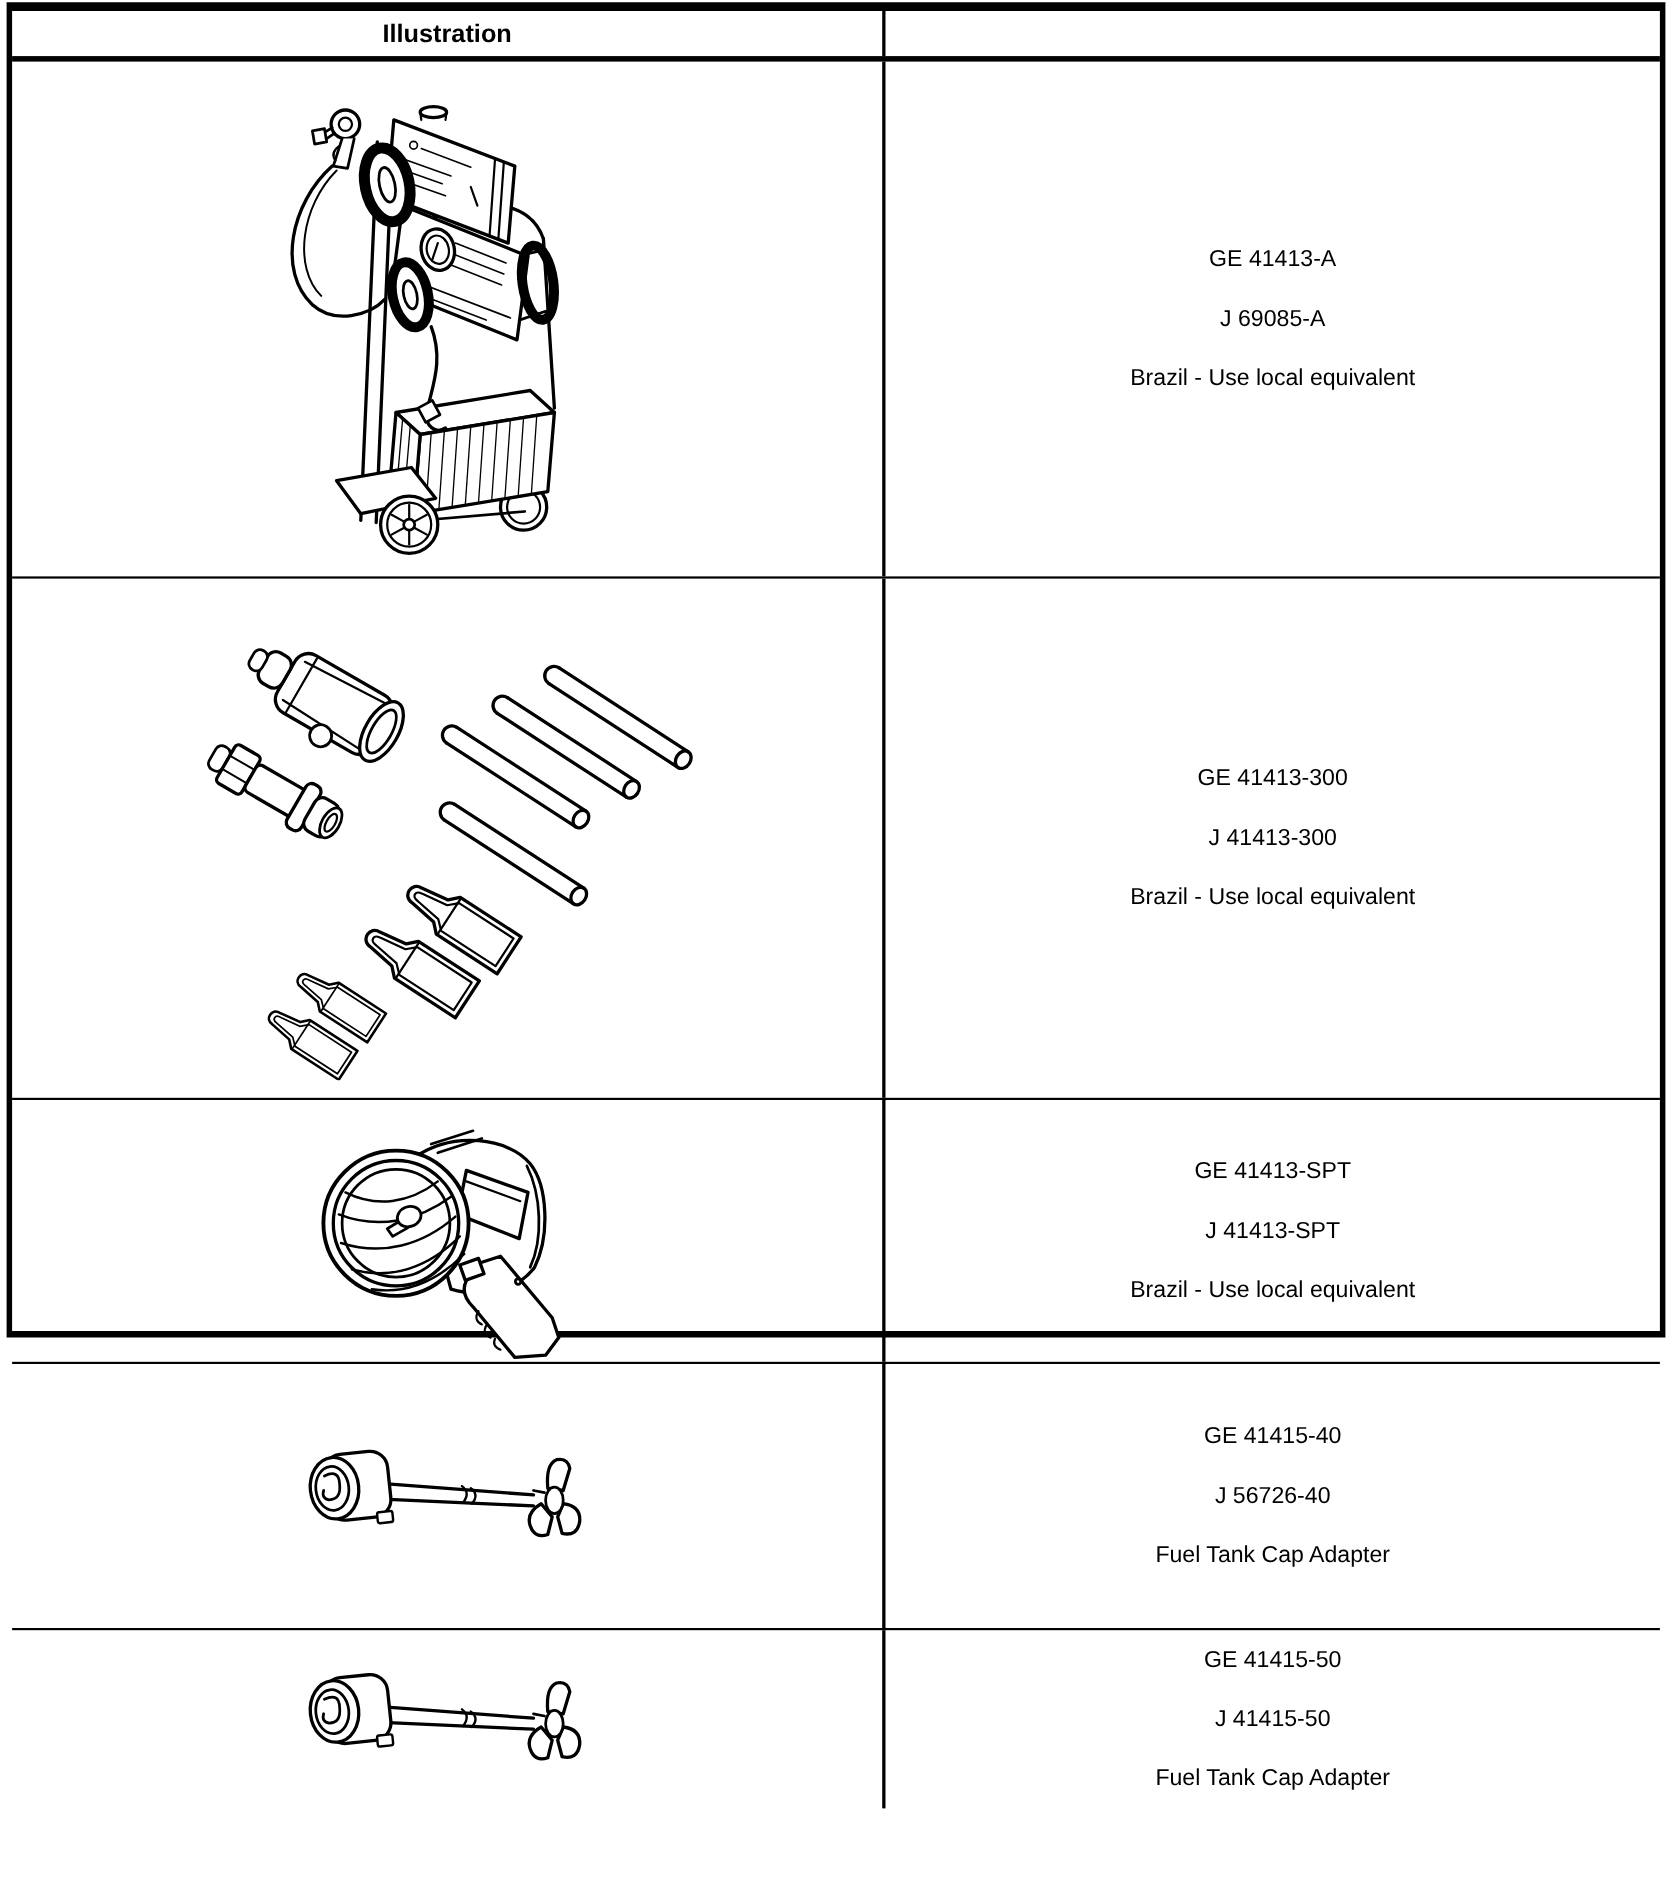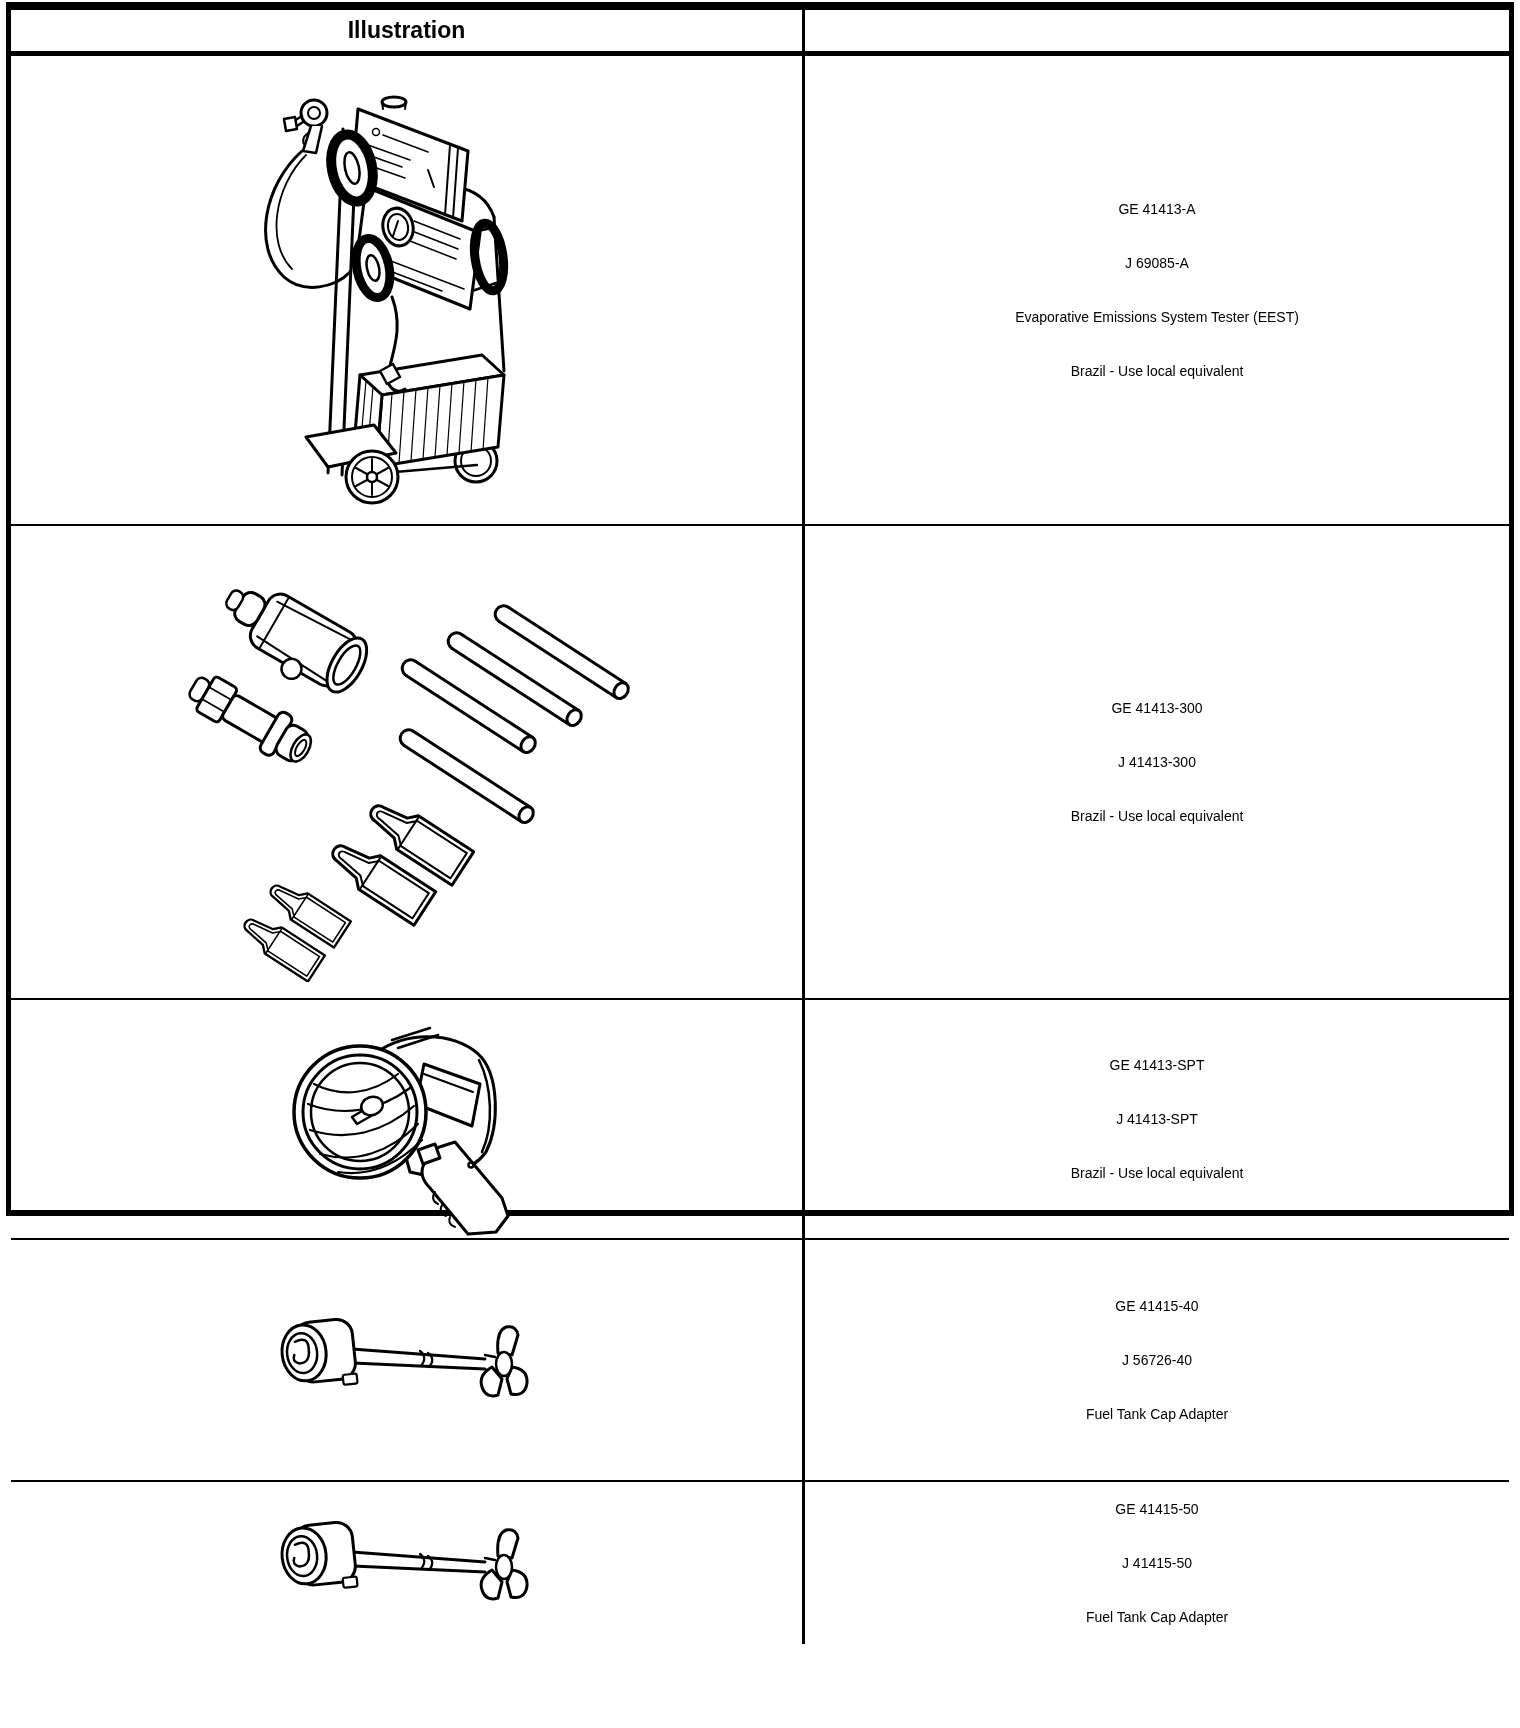--- a/index.html
+++ b/index.html
@@ -24,21 +24,21 @@
   .col-desc { flex: 1; }
   .trow { display: flex; flex: none; border-bottom: 2px solid #000; }
   .trow:last-child { border-bottom: none; flex: 1; }
   .cell-ill {
     width: 794px; flex: none; border-right: 3px solid #000;
     display: flex; align-items: center; justify-content: center;
   }
   .cell-desc {
     flex: 1; display: flex; flex-direction: column;
     align-items: center; justify-content: center;
-    font-size: 14px; line-height: 54px; text-align: center;
+    font-size: 21px; line-height: 54px; text-align: center;
   }
   .ln { white-space: nowrap; }
   svg { display: block; }
 </style>
 </head>
 <body>
 
 <div class="doc-table">
 
   <div class="thead">
@@ -124,21 +124,20 @@
           <path d="M60,76 C22,110 10,172 42,202 C62,220 94,212 108,197"></path>
           <path d="M64,80 C32,112 24,168 50,194" stroke-width="1.8"></path>
           <path d="M150,222 C162,254 150,278 146,300 C144,312 154,320 163,314"></path>
           <path d="M138,296 L151,289 L158,302 L145,309 Z" fill="#fff" stroke-width="2.5"></path>
         </g>
       </svg>
     </div>
     <div class="cell-desc">
       <div class="ln">GE 41413-A</div>
       <div class="ln">J 69085-A</div>
-      <div class="ln">Evaporative Emissions System Tester (EEST)</div>
       <div class="ln">Brazil - Use local equivalent</div>
     </div>
   </div>
 
   <div class="trow" style="height:474px">
     <div class="cell-ill">
       <svg width="500" height="440" viewBox="0 0 500 440">
         <defs>
           <g id="rod">
             <path d="M8,-8.5 L148,-8.5 M8,8.5 L148,8.5"></path>

